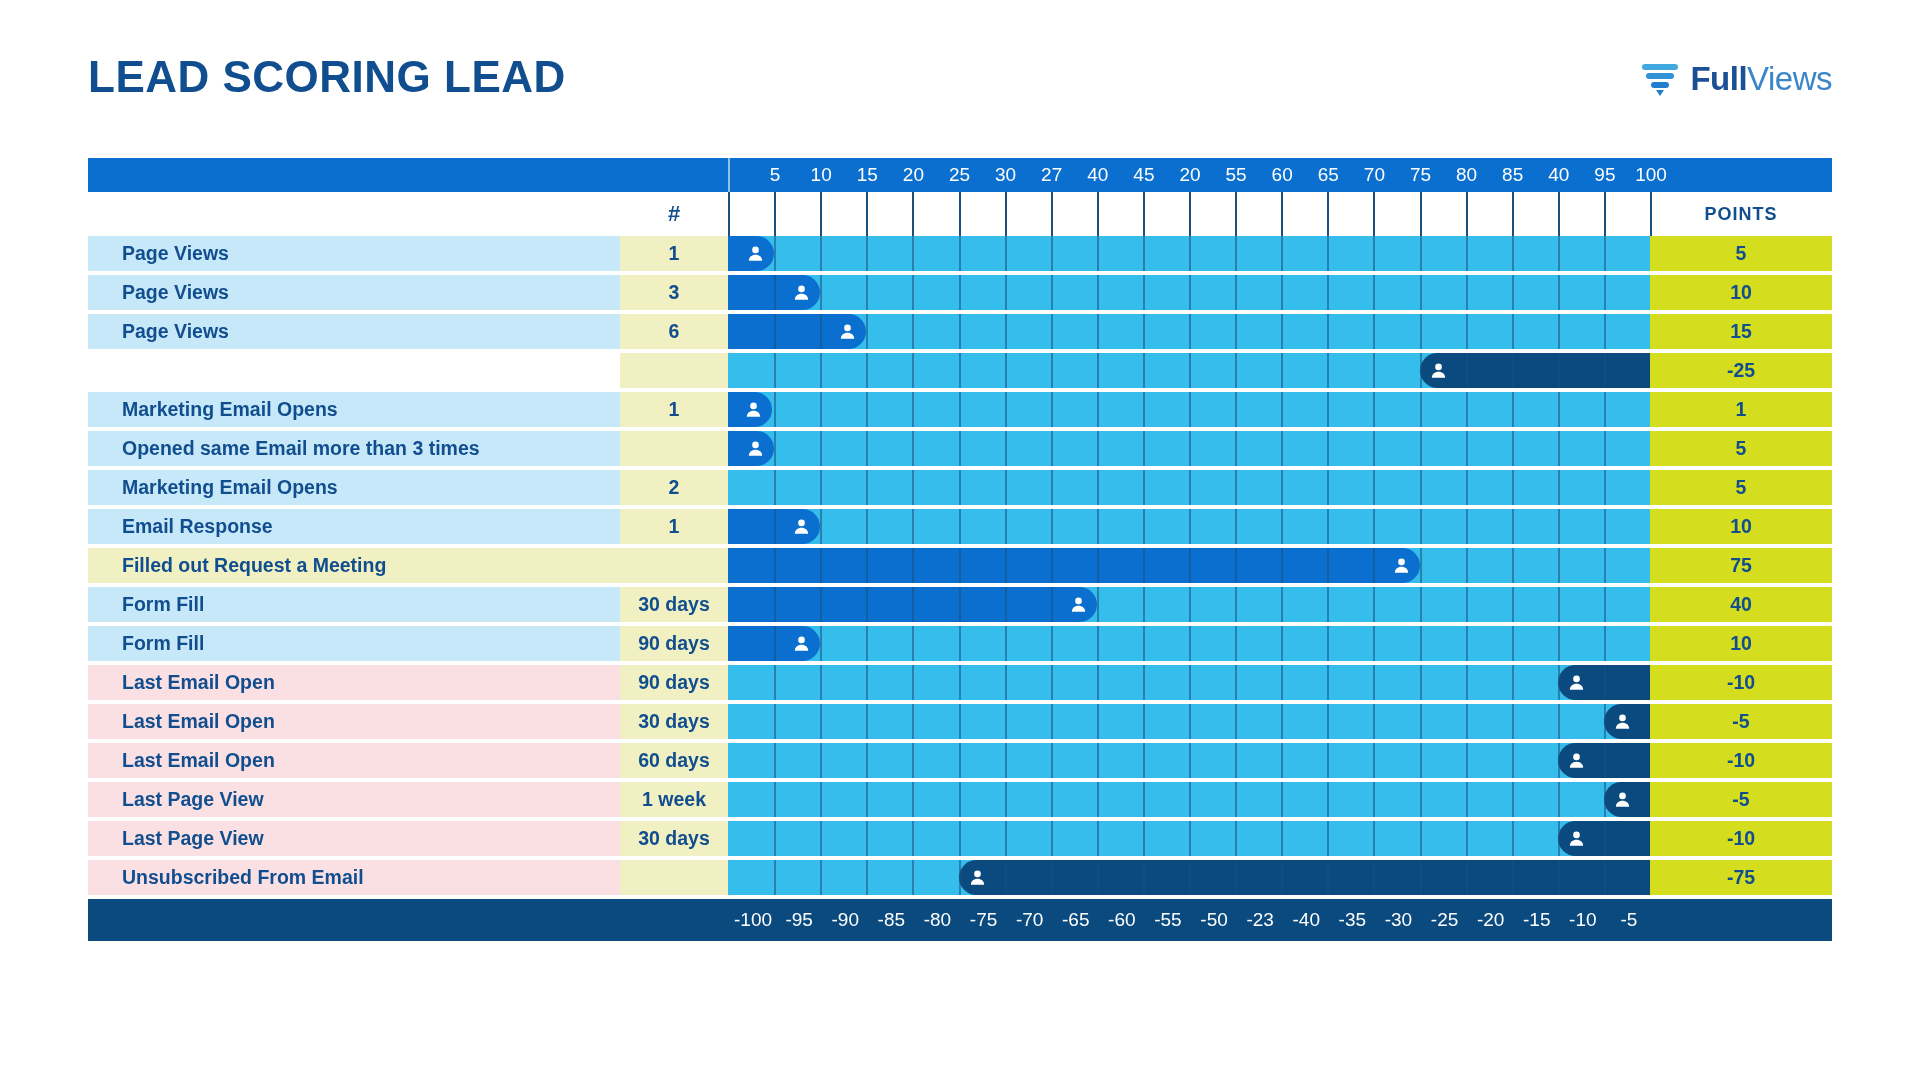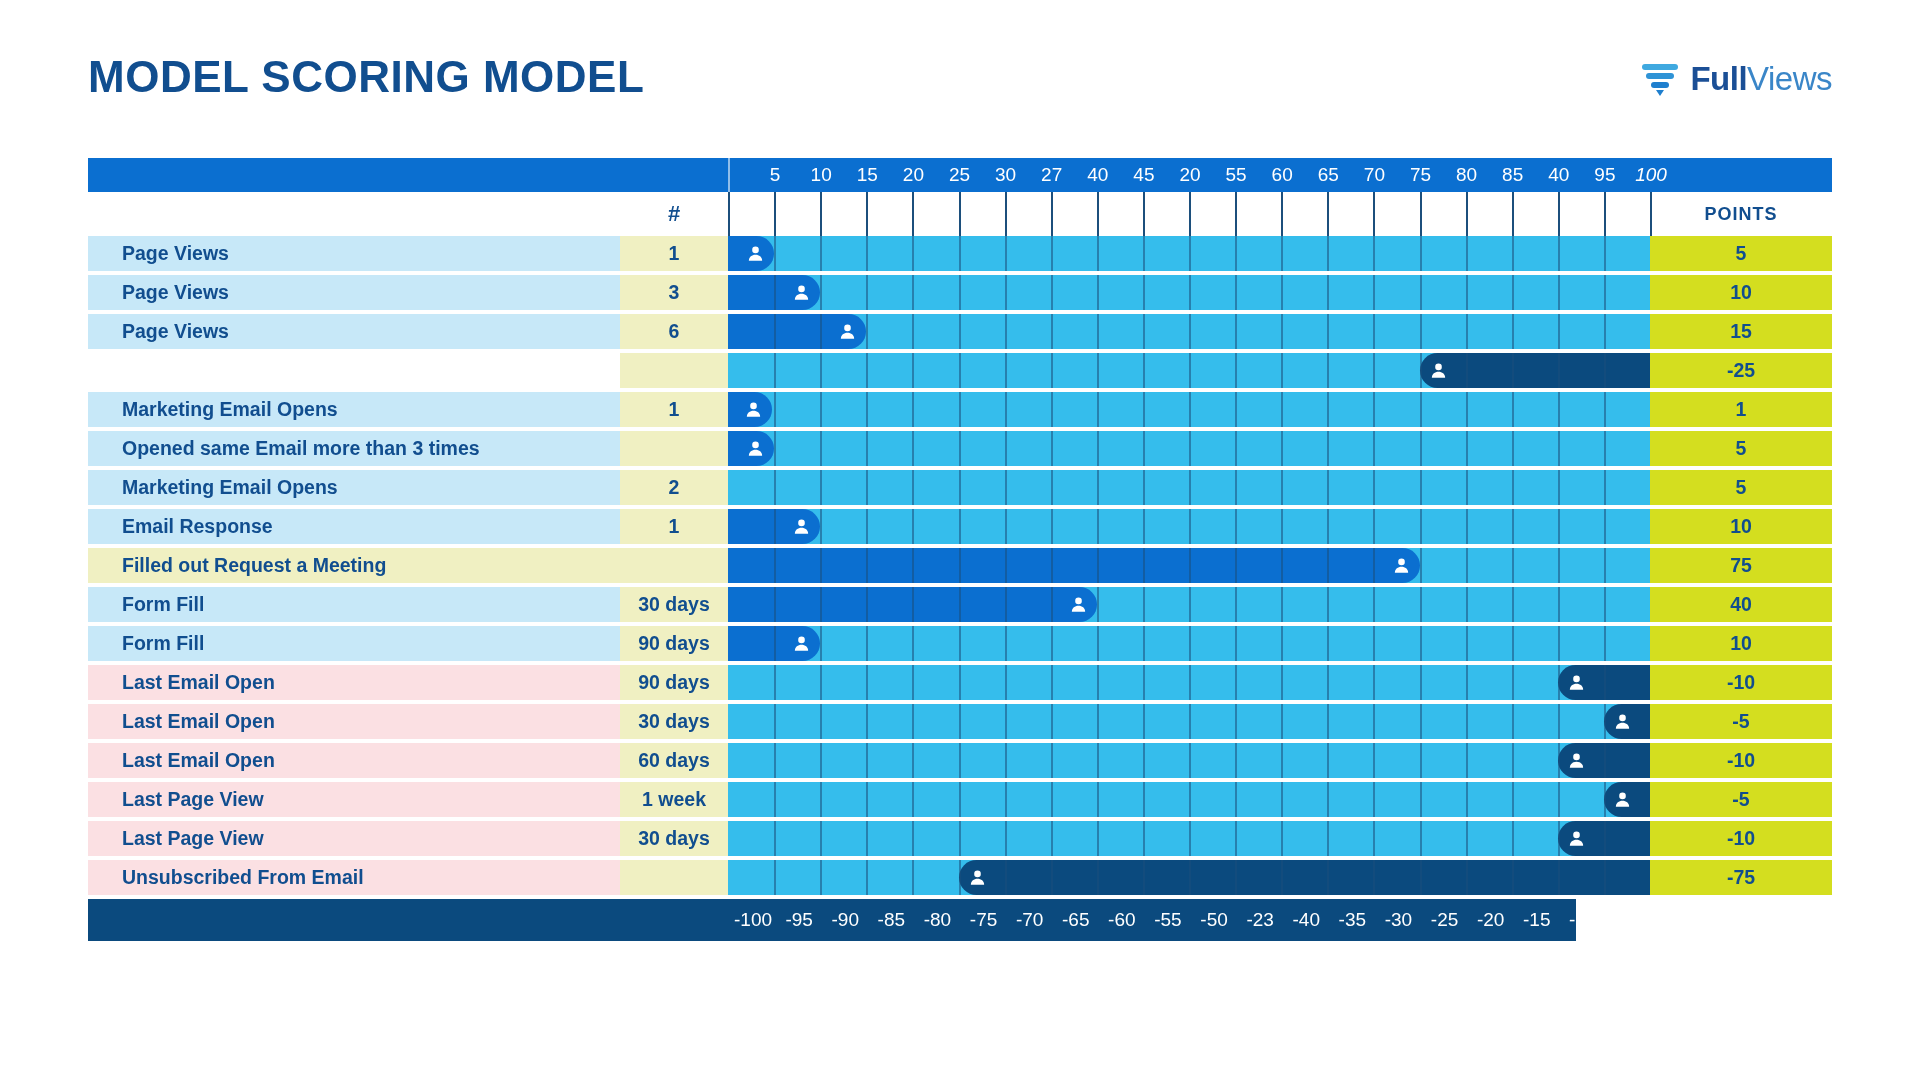--- a/index.html
+++ b/index.html
@@ -90,32 +90,32 @@
     justify-content:flex-end;padding-right:9px;box-sizing:border-box;
   }
   .bar.neg{
     right:0;background:#0b4a7e;
     border-radius:20px 0 0 20px;
     justify-content:flex-start;padding-left:9px;box-sizing:border-box;
   }
   .person{width:19px;height:19px;display:block;flex:0 0 auto;}
 
   .foot-row{position:relative;height:42px;margin-top:4px;}
-  .foot-bar{position:absolute;left:0;top:0;width:1488px;height:42px;background:#0b4a7e;}
+  .foot-bar{position:absolute;left:0;top:0;width:1744px;height:42px;background:#0b4a7e;}
   .foot-tick{
     position:absolute;top:0;height:42px;line-height:42px;
     font-size:19px;color:#ffffff;transform:translateX(-50%);white-space:nowrap;
   }
 </style>
 </head>
 <body>
 
 <div class="page">
 
-  <div class="title">MODEL SCORING MODEL</div>
+  <div class="title">LEAD SCORING LEAD</div>
 
   <div class="logo">
     <svg class="logo-mark" viewBox="0 0 40 40">
       <rect x="2" y="6" width="36" height="6" rx="3" fill="#3fa9e0"></rect>
       <rect x="6" y="15" width="28" height="6" rx="3" fill="#2f93d6"></rect>
       <rect x="11" y="24" width="18" height="6" rx="3" fill="#1f7fce"></rect>
       <path d="M16 32 h8 l-4 6 z" fill="#1f7fce"></path>
     </svg>
     <div class="logo-text"><span class="b">Full</span><span class="r">Views</span></div>
   </div>
@@ -137,21 +137,21 @@
           <span class="tick" style="left: 462px;">20</span>
           <span class="tick" style="left: 508.1px;">55</span>
           <span class="tick" style="left: 554.2px;">60</span>
           <span class="tick" style="left: 600.3px;">65</span>
           <span class="tick" style="left: 646.4px;">70</span>
           <span class="tick" style="left: 692.5px;">75</span>
           <span class="tick" style="left: 738.6px;">80</span>
           <span class="tick" style="left: 784.7px;">85</span>
           <span class="tick" style="left: 830.8px;">40</span>
           <span class="tick" style="left: 876.9px;">95</span>
-          <span class="tick" style="left: 923px; font-style: italic;">100</span>
+          <span class="tick" style="left: 923px;">100</span>
           <div class="vsep" style="left: 0px;"></div>
         </div>
     </div>
 
     <div class="sub-row">
       <div class="sub-grid" id="sub-grid">
           <div style="position: absolute; top: 0px; bottom: 0px; width: 2px; background: rgb(28, 79, 124); left: 0px;"></div>
           <div style="position: absolute; top: 0px; bottom: 0px; width: 2px; background: rgb(28, 79, 124); left: 46.1px;"></div>
           <div style="position: absolute; top: 0px; bottom: 0px; width: 2px; background: rgb(28, 79, 124); left: 92.2px;"></div>
           <div style="position: absolute; top: 0px; bottom: 0px; width: 2px; background: rgb(28, 79, 124); left: 138.3px;"></div>

